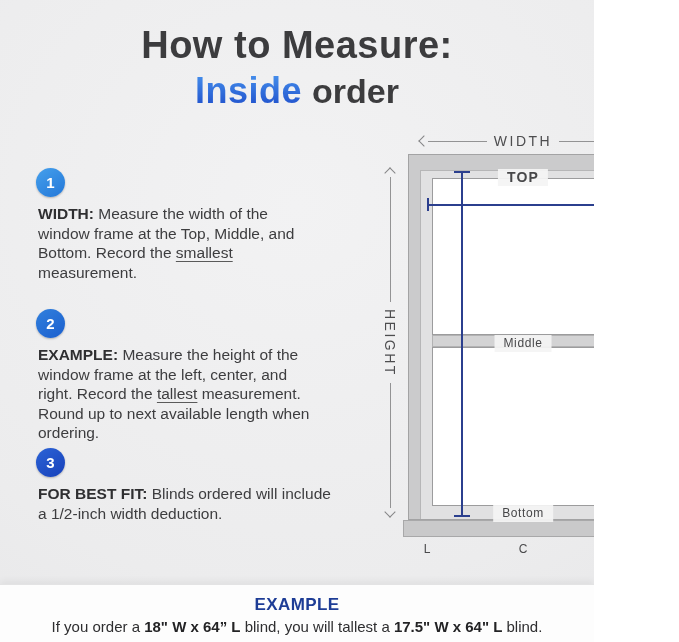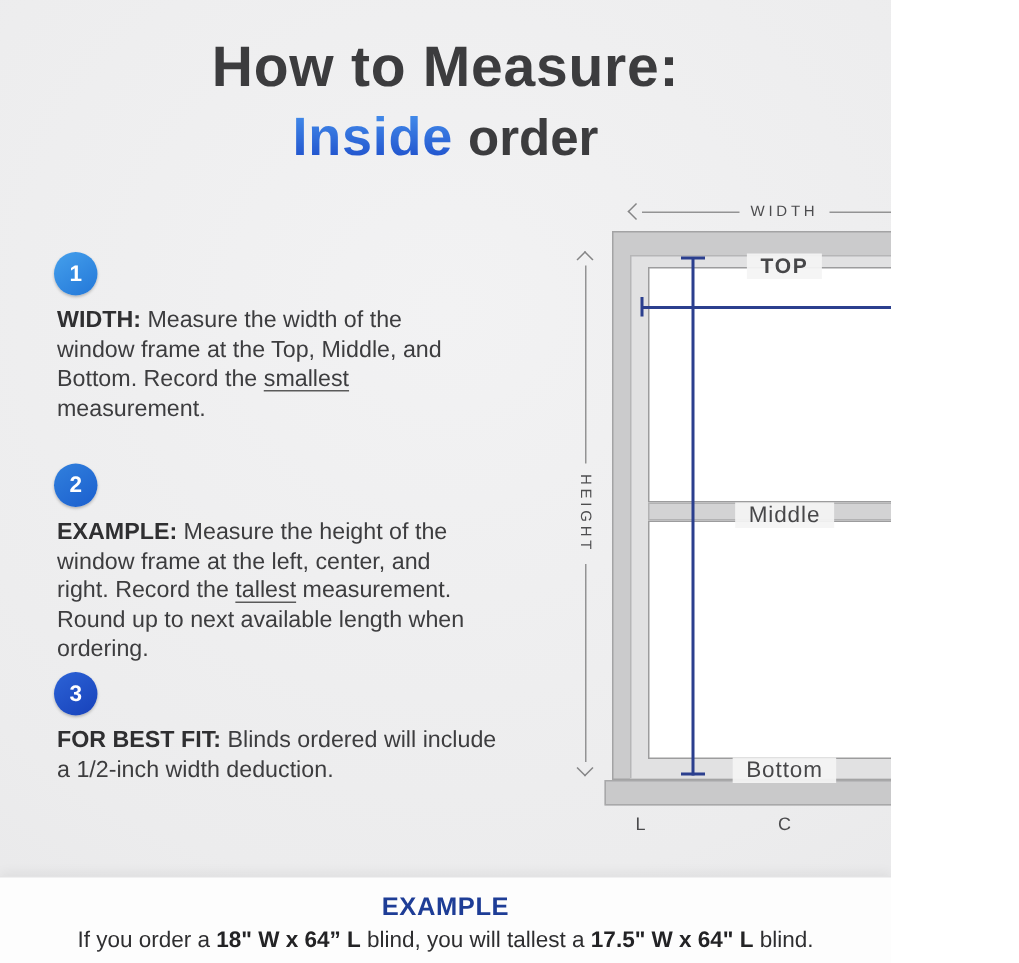--- a/index.html
+++ b/index.html
@@ -54,21 +54,21 @@
   .pane-bottom{ top:192px; height:159px; }
   .rail{ position:absolute; left:23px; top:180px; width:185px; height:12px; background:#d3d3d4; border:1px solid #b2b2b3; }
   .sill{
     position:absolute; left:403px; top:520px; width:244px; height:17px;
     background:#c9c9ca; border:1px solid #a8a8a9;
   }
 
   .chip{
     position:absolute; transform:translateX(-50%); left:523px;
     background:rgba(244,244,244,0.93); color:#474749;
-    font-size:15px; line-height:17px; padding:0 9px; letter-spacing:0.6px;
+    font-size:12px; line-height:17px; padding:0 9px; letter-spacing:0.6px;
   }
   .chip-top{ top:169px; font-size:14px; letter-spacing:1.2px;font-weight:bold; }
   .chip-middle{ top:335px; }
   .chip-bottom{ top:505px; }
 
   .measure{ position:absolute; background:#2b3f8e; }
   .vline{ left:461px; top:172px; width:2px;  height:345px; }
   .vtick-t{ left:454px; top:171px; width:16px; height:2px; }
   .vtick-b{ left:454px; top:515px; width:16px; height:2px; }
   .hline{ left:428px; top:204px; width:200px; height:2px; }
@@ -78,21 +78,21 @@
   
   .harrow{ position:absolute; left:420px; top:135px; width:206px; height:12px; display:flex; align-items:center; }
   .varrow{ position:absolute; left:382px; top:169px; width:16px; height:347px; display:flex; flex-direction:column; align-items:center; }
   .aline-h{ flex:1; height:1px; background:#939394; }
   .aline-v{ flex:1; width:1px; background:#939394; }
   .chev{ width:8px; height:8px; border-left:1.5px solid #858586; border-bottom:1.5px solid #858586; flex:none; }
   .chev-left{ transform:rotate(45deg); }
   .chev-right{ transform:rotate(225deg); }
   .chev-up{ transform:rotate(135deg); }
   .chev-down{ transform:rotate(-45deg); }
-  .dim-label{ font-size:10px; letter-spacing:2.5px; color:#4d4d4f; font-weight:500; }
+  .dim-label{ font-size:14px; letter-spacing:2.5px; color:#4d4d4f; font-weight:500; }
   .harrow .dim-label{ padding:0 7px; }
   .varrow .dim-label{ padding:7px 0; writing-mode:vertical-rl; }
 
   .lcr{ position:absolute; top:542px; transform:translateX(-50%); font-size:12px; color:#4a4a4c; }
   .lcr-l{ left:427px; } .lcr-c{ left:523px; } .lcr-r{ left:609px; }
 
   
   .example-band{
     position:absolute; left:0; top:585px; width:100%; height:57px;
     background:#fdfdfd; text-align:center;

